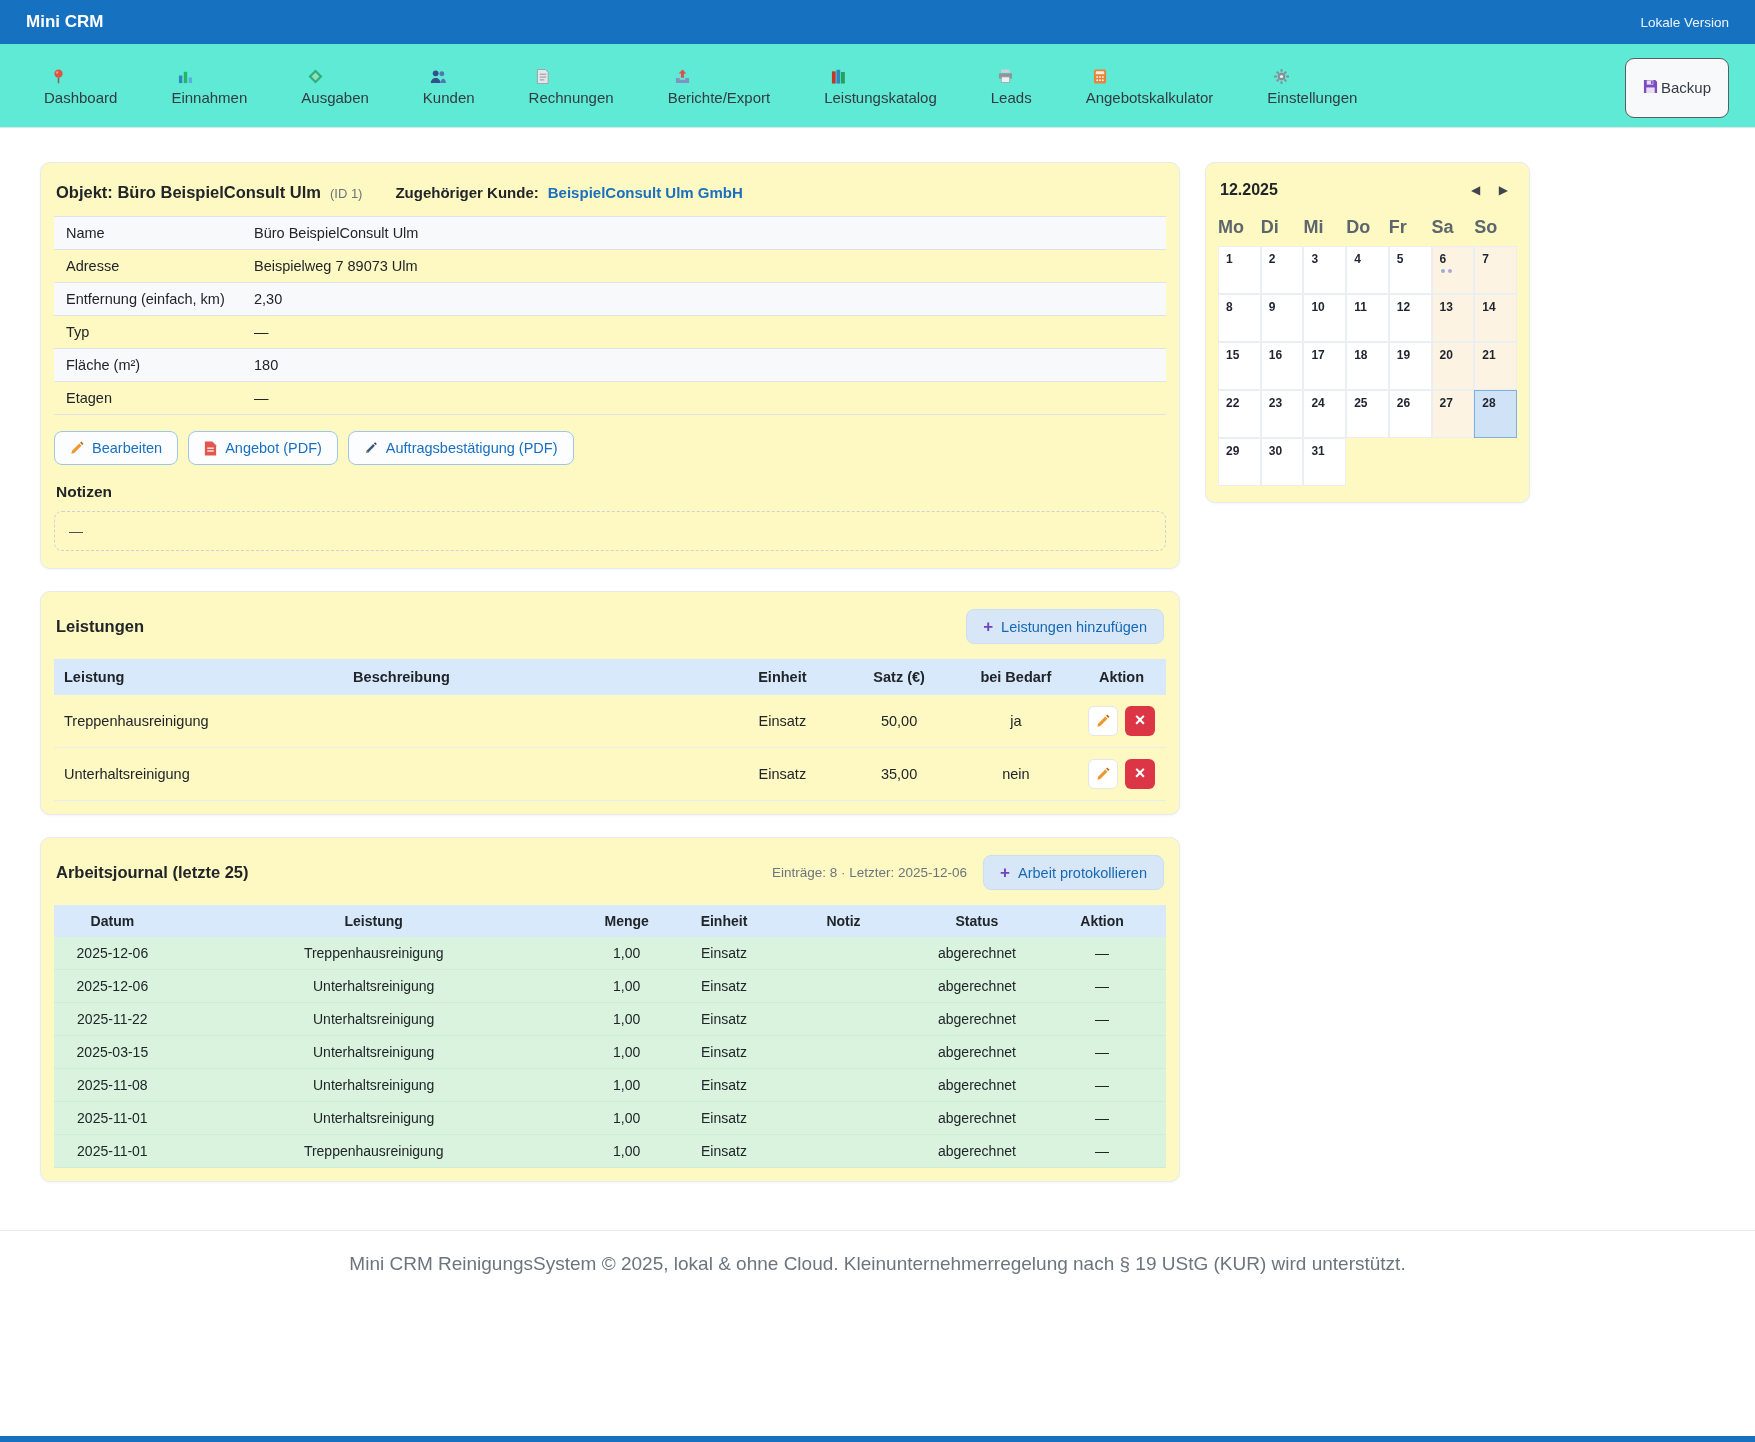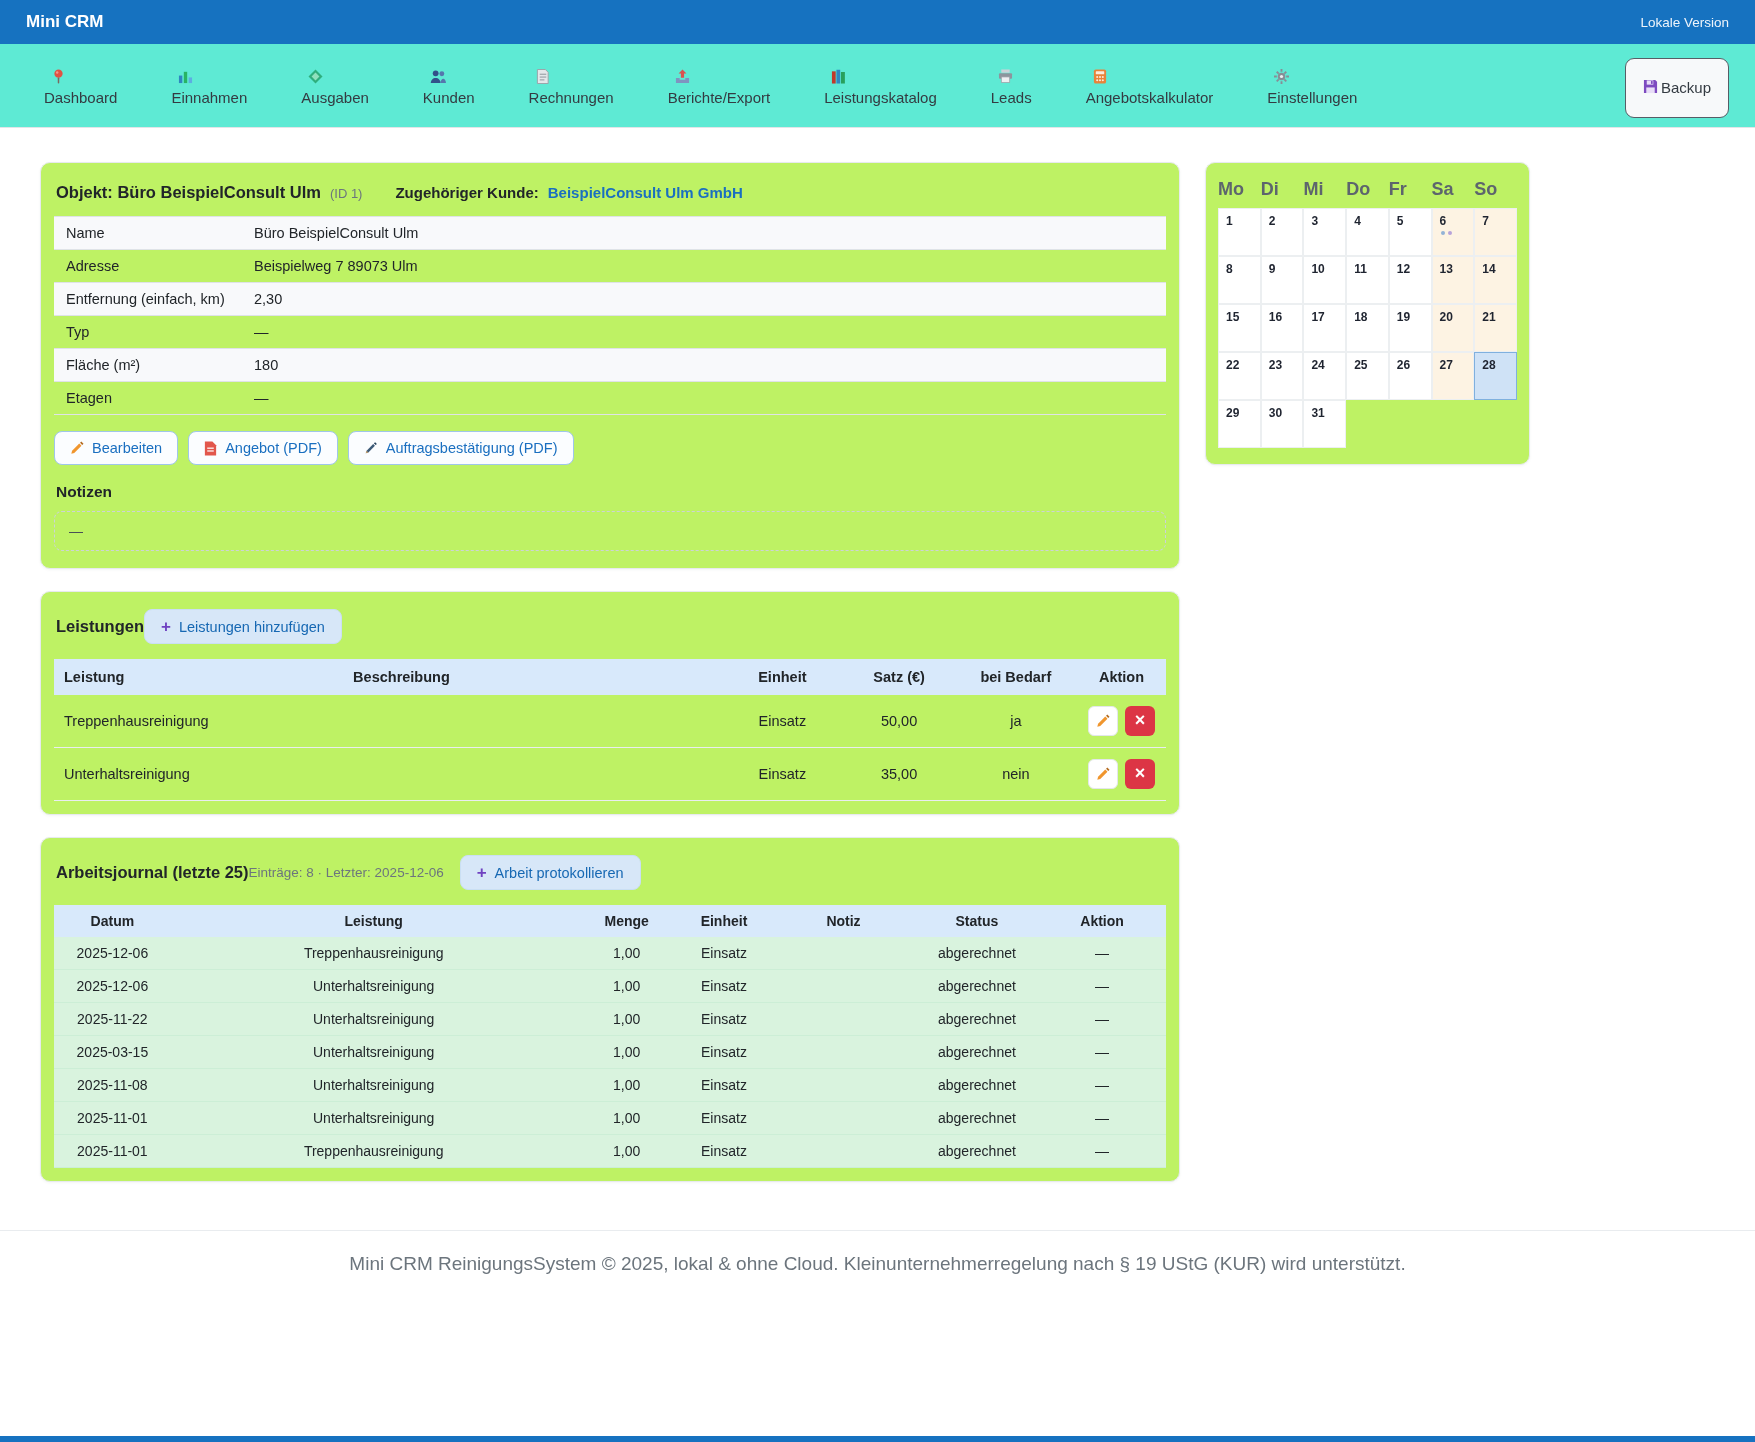--- a/index.html
+++ b/index.html
@@ -18,40 +18,40 @@
   .nav-item { display:flex; flex-direction:column; align-items:flex-start; gap:4px; cursor:pointer; }
   .nav-item .ico { margin-left:7px; height:16px; display:block; }
   .nav-item .lbl { font-size:15px; color:#343b42; white-space:nowrap; }
   .backup-btn { margin-left:auto; width:104px; height:60px; background:#f7f9fa; border:1px solid #565e66; border-radius:9px;
     display:flex; flex-direction:row; align-items:center; justify-content:center; gap:3px; cursor:pointer; font-family:inherit; }
   .backup-btn .lbl { font-size:15px; color:#343b42; }
   
   .content { display:flex; align-items:flex-start; padding:34px 40px 0; }
   .col-main { width:1140px; }
   .col-side { width:325px; margin-left:25px; }
-  .card { background:#bef264; border:1px solid #e7eaee; border-radius:10px; box-shadow:0 1px 3px rgba(40,50,60,.05); padding:13px; margin-bottom:22px; }
+  .card { background:#fef9c3; border:1px solid #e7eaee; border-radius:10px; box-shadow:0 1px 3px rgba(40,50,60,.05); padding:13px; margin-bottom:22px; }
   
   .obj-head { display:flex; align-items:baseline; gap:9px; padding:7px 2px 14px; }
   .obj-title { font-weight:bold; font-size:16.5px; }
   .obj-id { color:#6c757d; font-size:13px; }
   .cust-label { font-weight:bold; margin-left:24px; font-size:15px; }
   .cust-link { color:#1a6fc0; font-weight:bold; font-size:15px; text-decoration:none; cursor:pointer; }
   .prop-table { width:100%; border-collapse:collapse; font-size:14.5px; }
   .prop-table td { padding:8px 12px; border-bottom:1px solid #dfe3e7; }
   .prop-table tr:first-child td { border-top:1px solid #dfe3e7; }
   .prop-table tr:nth-child(odd) { background:#f8f9fb; }
   .prop-table .plabel { width:188px; color:#212529; }
   .actions { display:flex; gap:10px; margin:16px 0 18px; }
   .btn-pdf { display:inline-flex; align-items:center; gap:8px; padding:8px 15px; background:#fbfdff; border:1px solid #9fc6ea;
     border-radius:8px; color:#1a6fc0; font-size:14.5px; cursor:pointer; font-family:inherit; }
   .btn-pdf .btn-ico { display:flex; align-items:center; }
   .notes-title { font-weight:bold; font-size:15.5px; margin:4px 2px 10px; }
   .notes-box { border:1.5px dashed #ccd2d8; border-radius:8px; padding:11px 14px; color:#495057; font-size:14px; margin-bottom:4px; }
   
-  .card-head.split { display:flex; justify-content:flex-start; align-items:center; padding:4px 2px 15px; }
+  .card-head.split { display:flex; justify-content:space-between; align-items:center; padding:4px 2px 15px;gap:24px; }
   .sec-title { font-weight:bold; font-size:16.5px; }
   .right-group { display:flex; align-items:center; }
   .jr-meta { color:#6c757d; font-size:13.5px; margin-right:16px; }
   .btn-add { display:inline-flex; align-items:center; gap:8px; background:#d7e7f8; border:1px solid #cadff3; border-radius:8px;
     padding:8px 16px; color:#1668b3; font-size:14.5px; cursor:pointer; font-family:inherit; }
   .btn-add .plus { color:#6f42c1; font-weight:bold; font-size:17px; line-height:1; }
   
   .svc-table { width:100%; border-collapse:collapse; table-layout:fixed; font-size:14.5px; }
   .svc-table th { background:#d8e9fb; font-weight:bold; padding:10px; text-align:center; }
   .svc-table td { padding:11px 10px; border-bottom:1px solid #e9edf0; vertical-align:middle; text-align:center; }
@@ -412,20 +412,27 @@
               <td>—</td>
             </tr>
           </tbody>
       </table>
     </section>
 
   </main>
 
   <aside class="col-side">
     <section class="card cal-card">
+      <div class="cal-head">
+        <span class="cal-title">12.2025</span>
+        <span class="cal-nav">
+          <button class="cal-arrow">◀</button>
+          <button class="cal-arrow">▶</button>
+        </span>
+      </div>
       <div class="cal-weekdays" id="cal-weekdays">
           <div class="cal-wd">Mo</div>
           <div class="cal-wd">Di</div>
           <div class="cal-wd">Mi</div>
           <div class="cal-wd">Do</div>
           <div class="cal-wd">Fr</div>
           <div class="cal-wd">Sa</div>
           <div class="cal-wd">So</div>
         </div>
       <div class="cal-grid" id="cal-grid">

